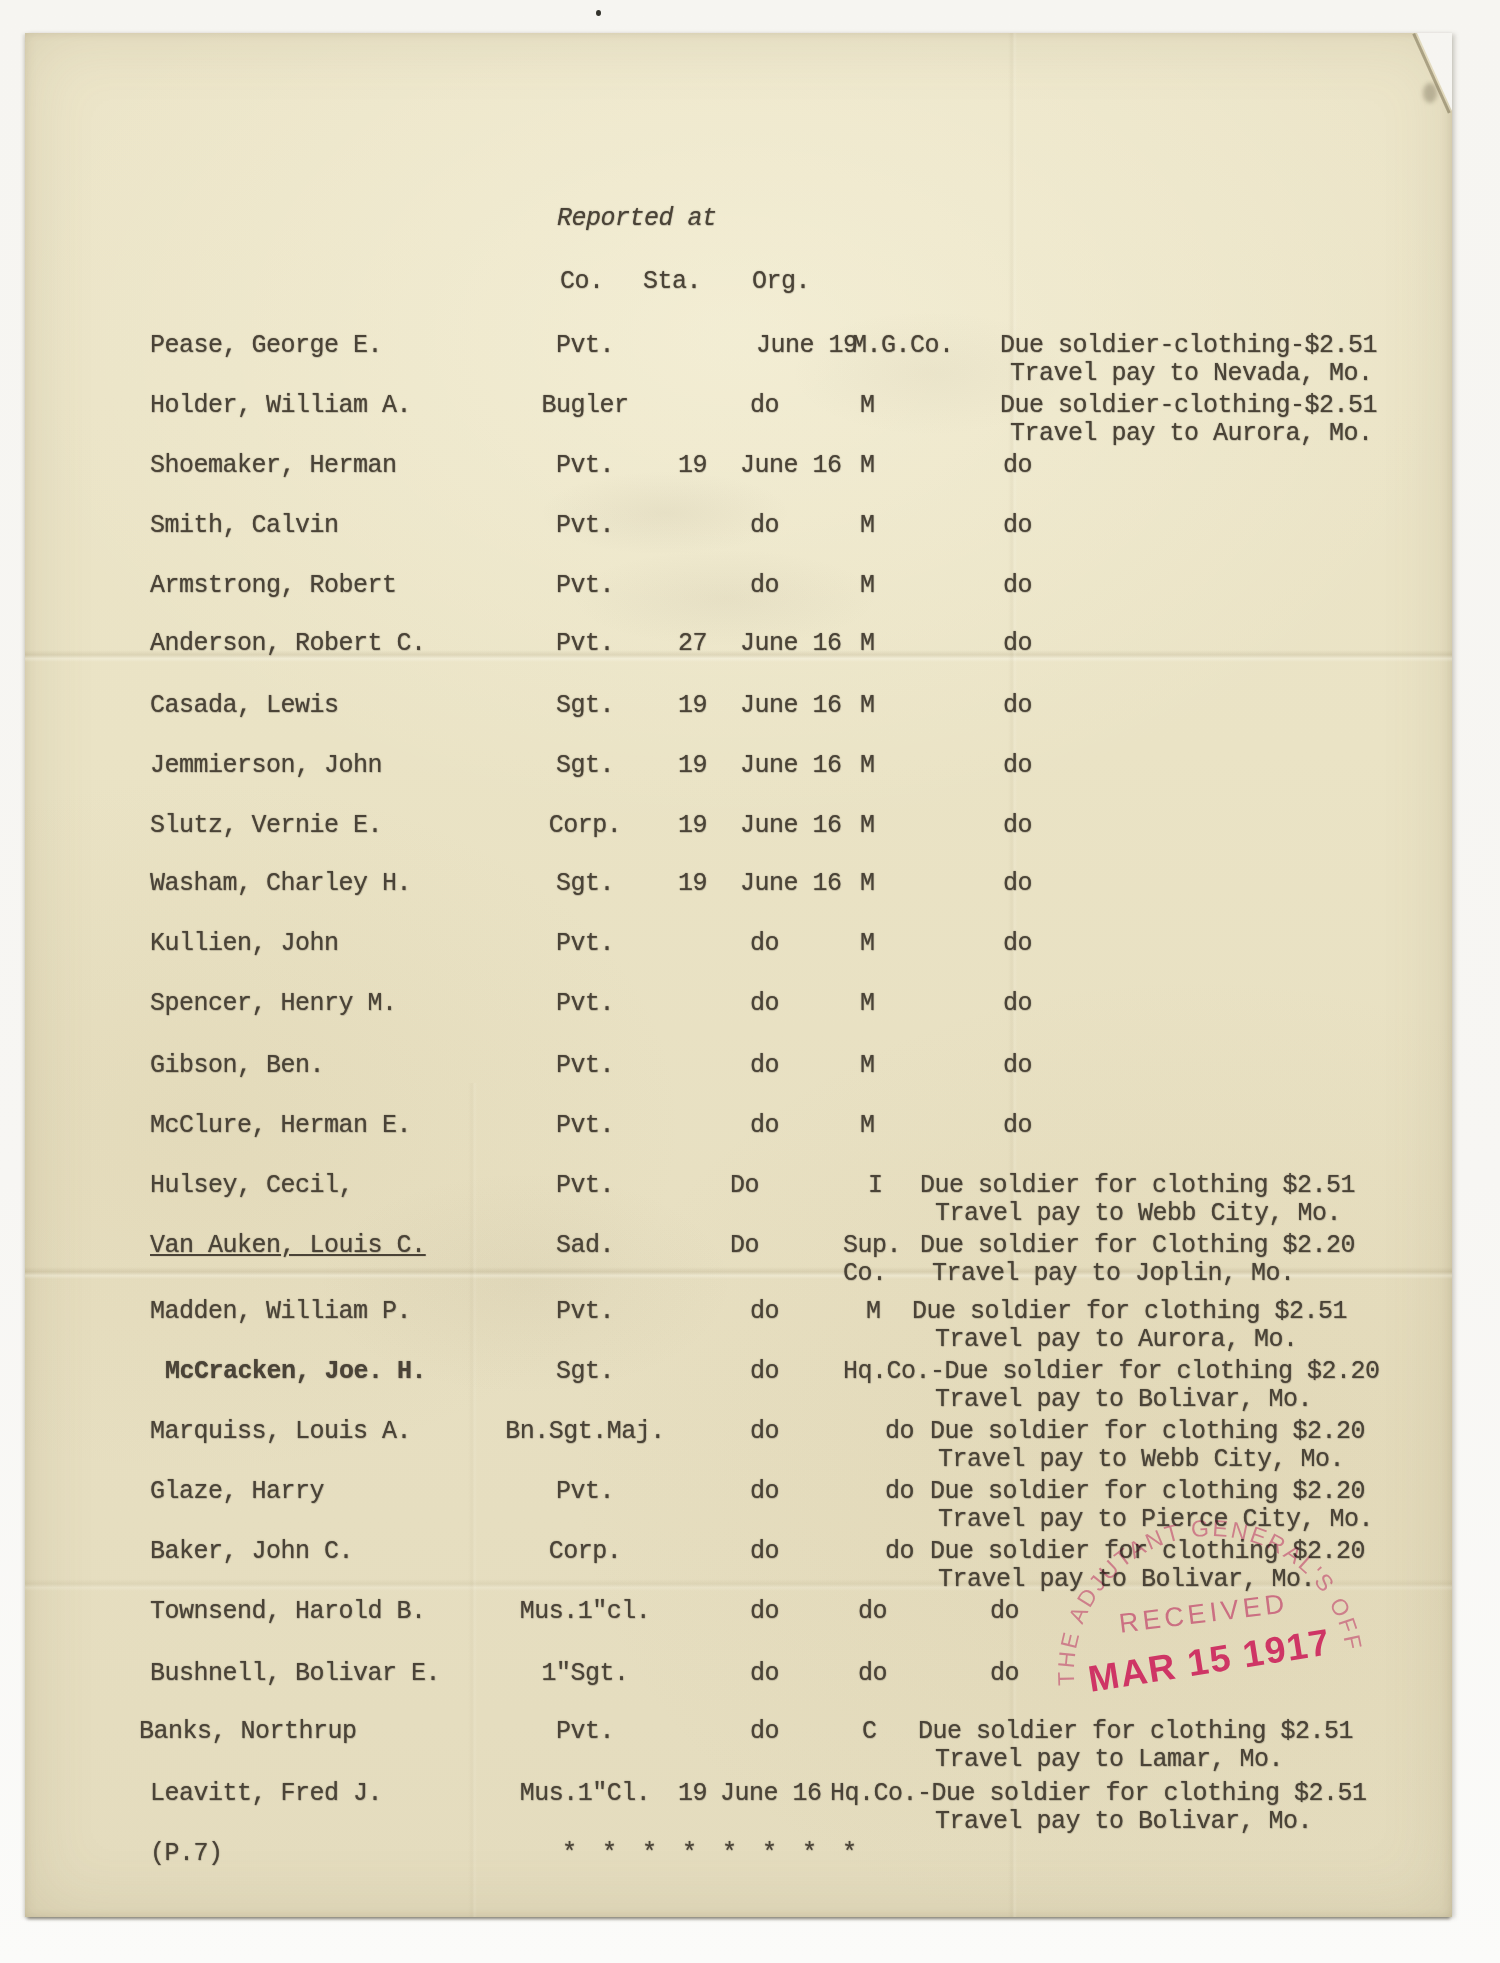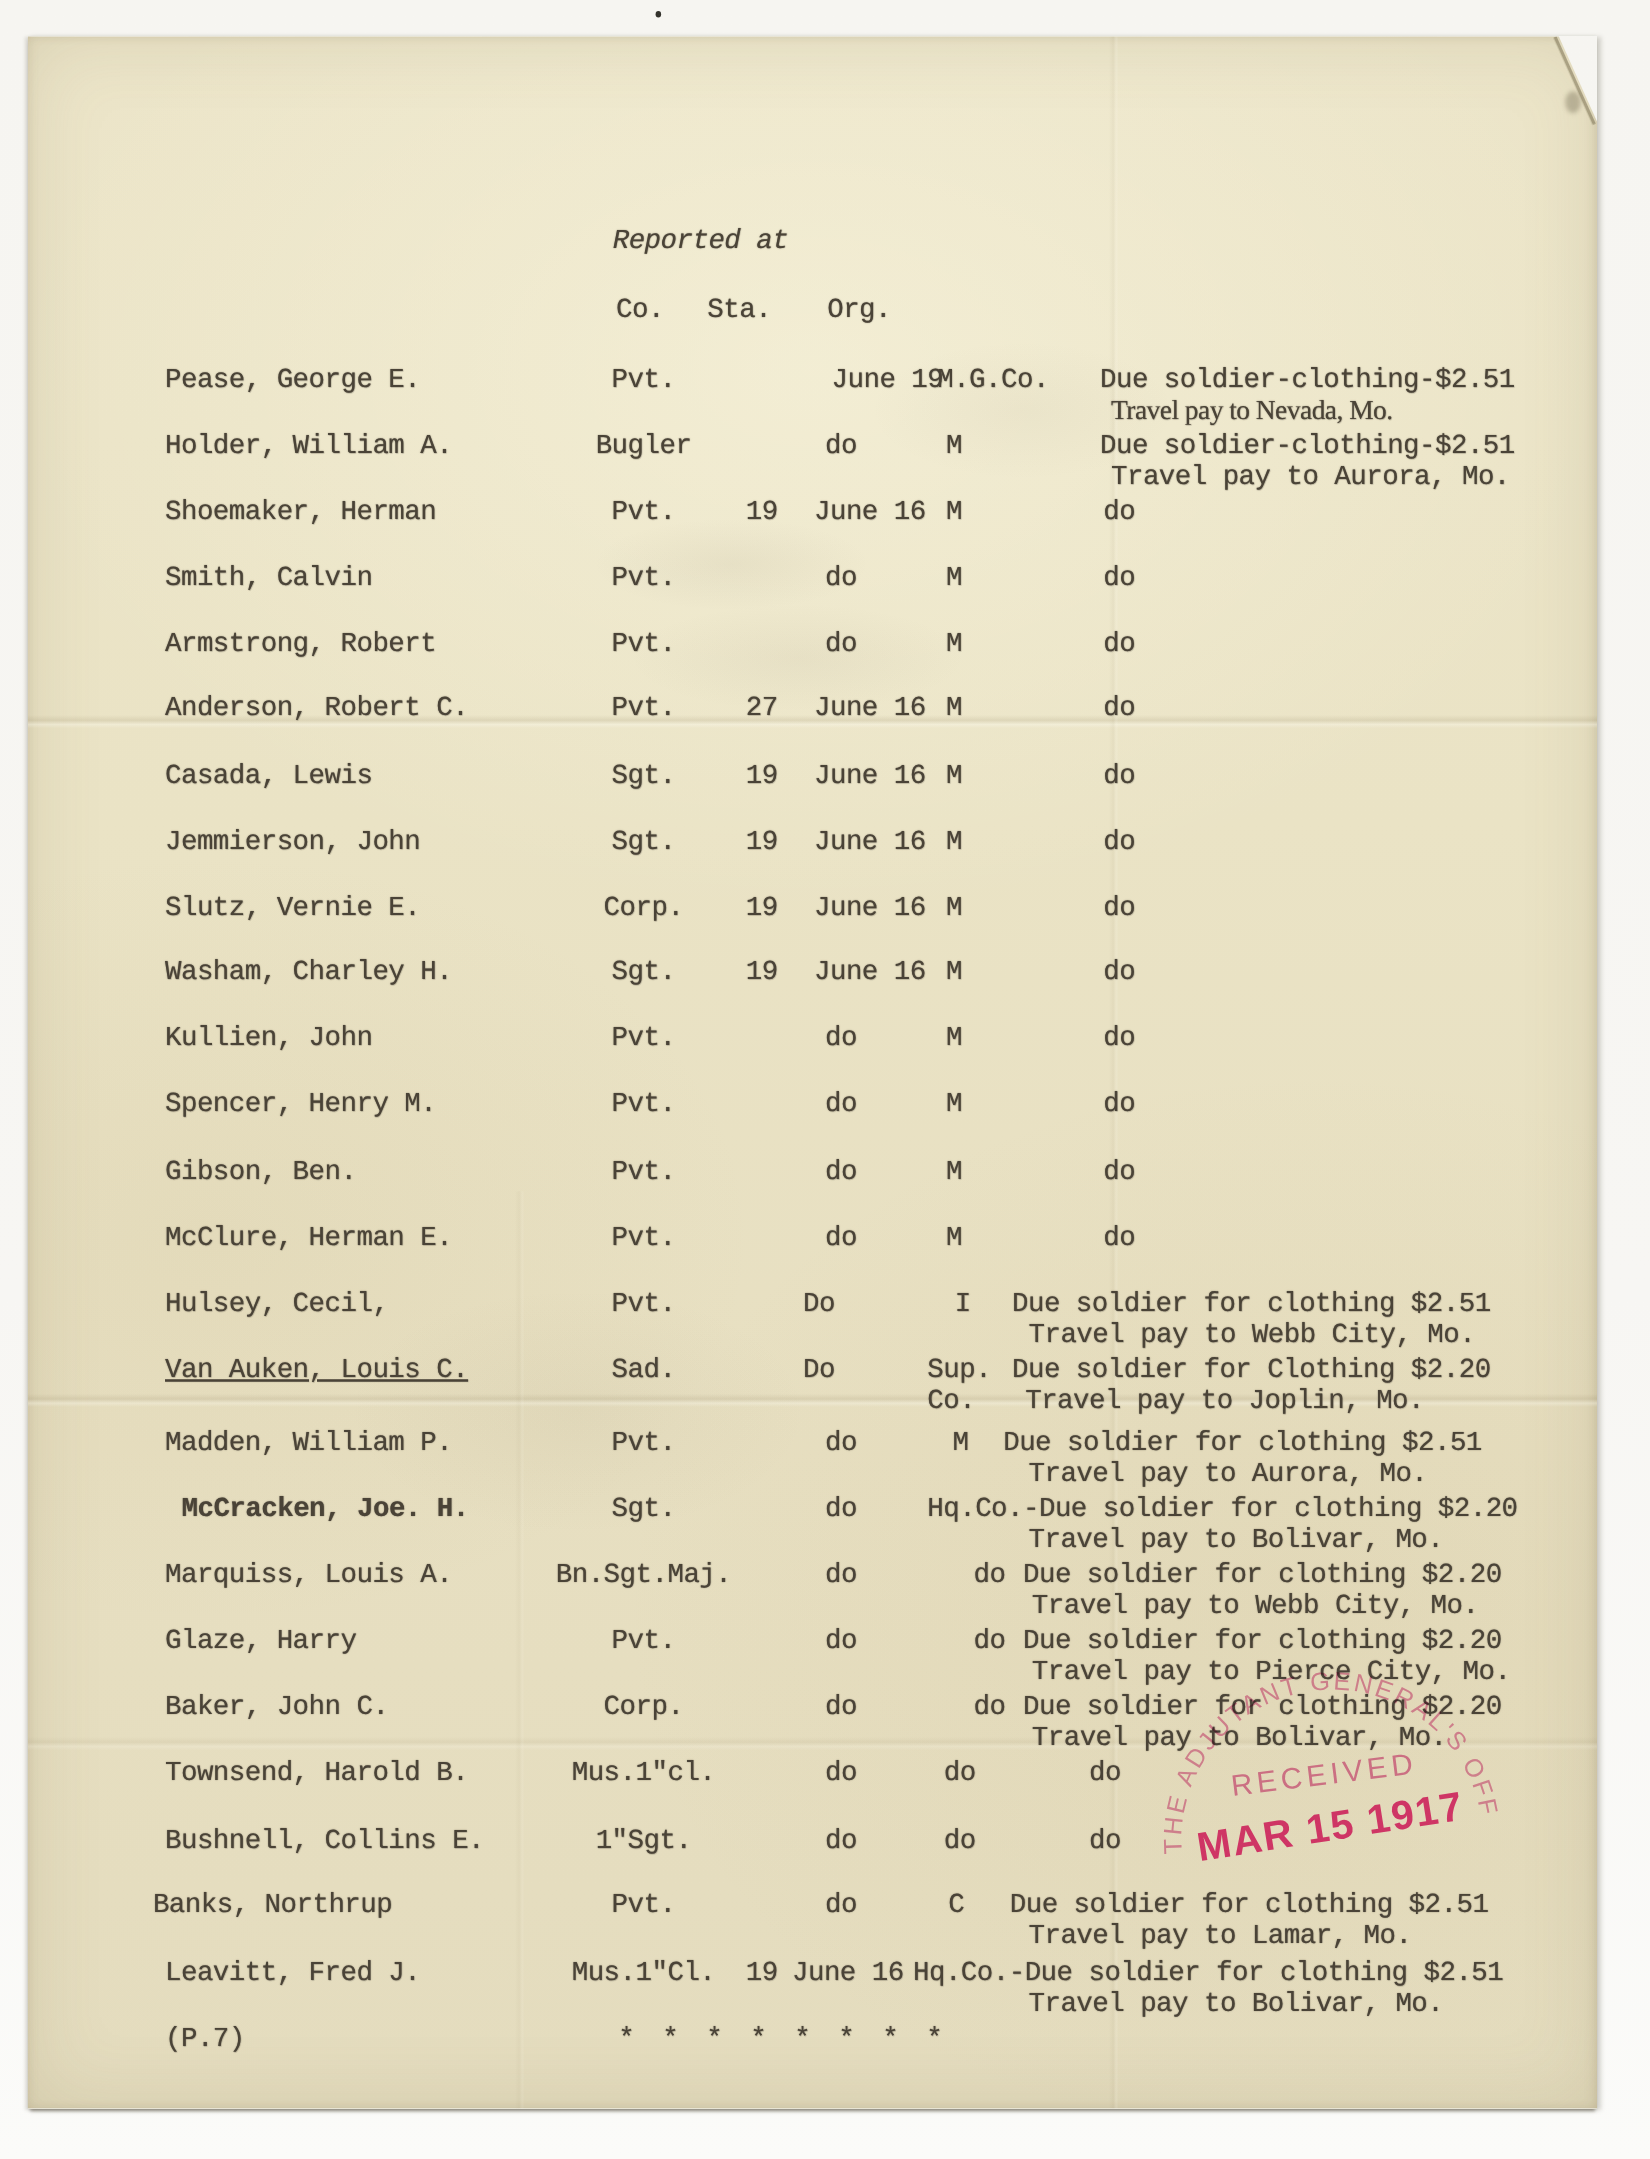--- a/index.html
+++ b/index.html
@@ -59,21 +59,21 @@
     <span class="t" style="left:535px;top:235px;">Co.</span>
     <span class="t" style="left:618px;top:235px;">Sta.</span>
     <span class="t" style="left:727px;top:235px;">Org.</span>
 
     <div class="r" style="top:299px;">
       <span class="t" style="left:125px;">Pease, George E.</span>
       <span class="t cr">Pvt.</span>
       <span class="t" style="left:731px;">June 19</span>
       <span class="t" style="left:827px;">M.G.Co.</span>
       <span class="t" style="left:975px;">Due soldier-clothing-$2.51</span>
-      <span class="t" style="left:985px;top:28px;font-family:Liberation Serif, serif;">Travel pay to Nevada, Mo.</span>
+      <span class="t" style="left:985px;top:28px;">Travel pay to Nevada, Mo.</span>
     </div>
 
     <div class="r" style="top:359px;">
       <span class="t" style="left:125px;">Holder, William A.</span>
       <span class="t cr">Bugler</span>
       <span class="t" style="left:725px;">do</span>
       <span class="t" style="left:835px;">M</span>
       <span class="t" style="left:975px;">Due soldier-clothing-$2.51</span>
       <span class="t" style="left:985px;top:28px;">Travel pay to Aurora, Mo.</span>
     </div>
@@ -245,21 +245,21 @@
 
     <div class="r" style="top:1565px;">
       <span class="t" style="left:125px;">Townsend, Harold B.</span>
       <span class="t cr">Mus.1"cl.</span>
       <span class="t" style="left:725px;">do</span>
       <span class="t" style="left:833px;">do</span>
       <span class="t" style="left:965px;">do</span>
     </div>
 
     <div class="r" style="top:1627px;">
-      <span class="t" style="left:125px;">Bushnell, Collins E.</span>
+      <span class="t" style="left:125px;">Bushnell, Bolivar E.</span>
       <span class="t cr">1"Sgt.</span>
       <span class="t" style="left:725px;">do</span>
       <span class="t" style="left:833px;">do</span>
       <span class="t" style="left:965px;">do</span>
     </div>
 
     <div class="r" style="top:1685px;">
       <span class="t" style="left:114px;">Banks, Northrup</span>
       <span class="t cr">Pvt.</span>
       <span class="t" style="left:725px;">do</span>

